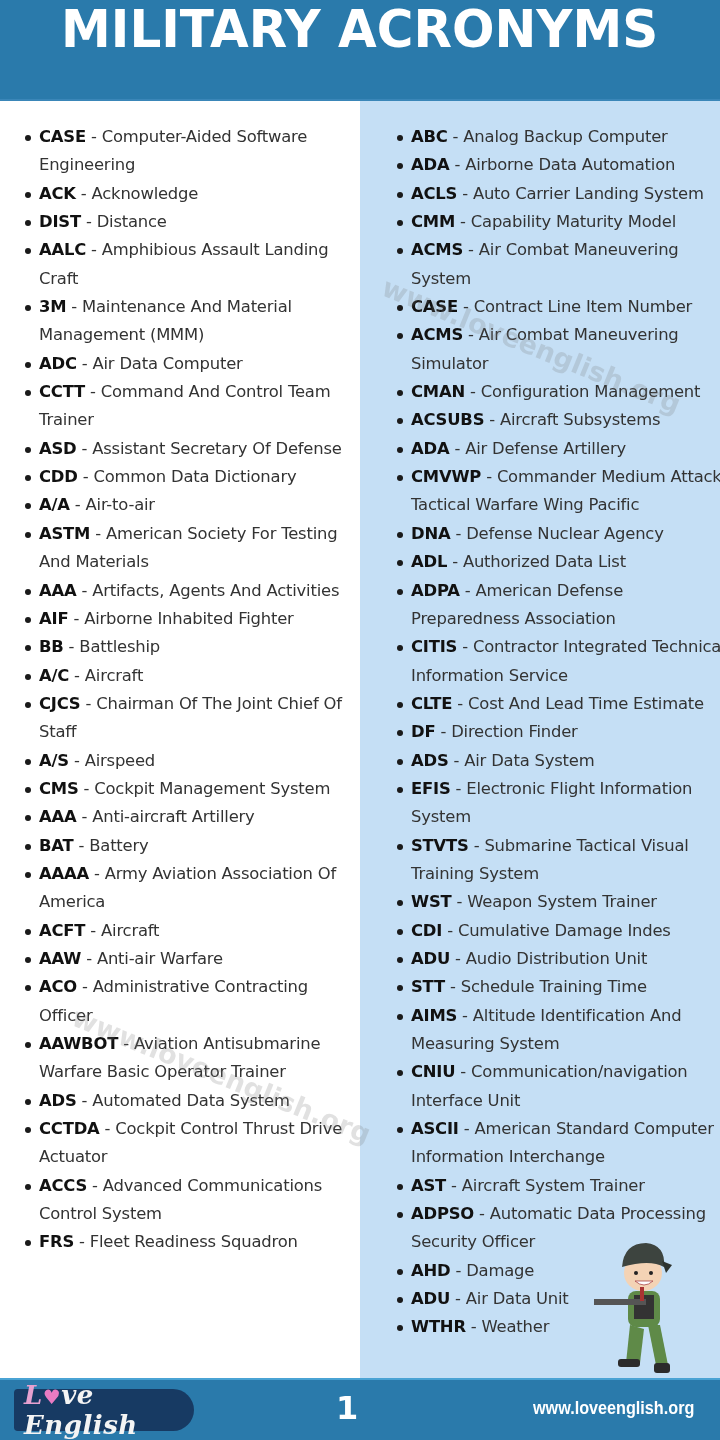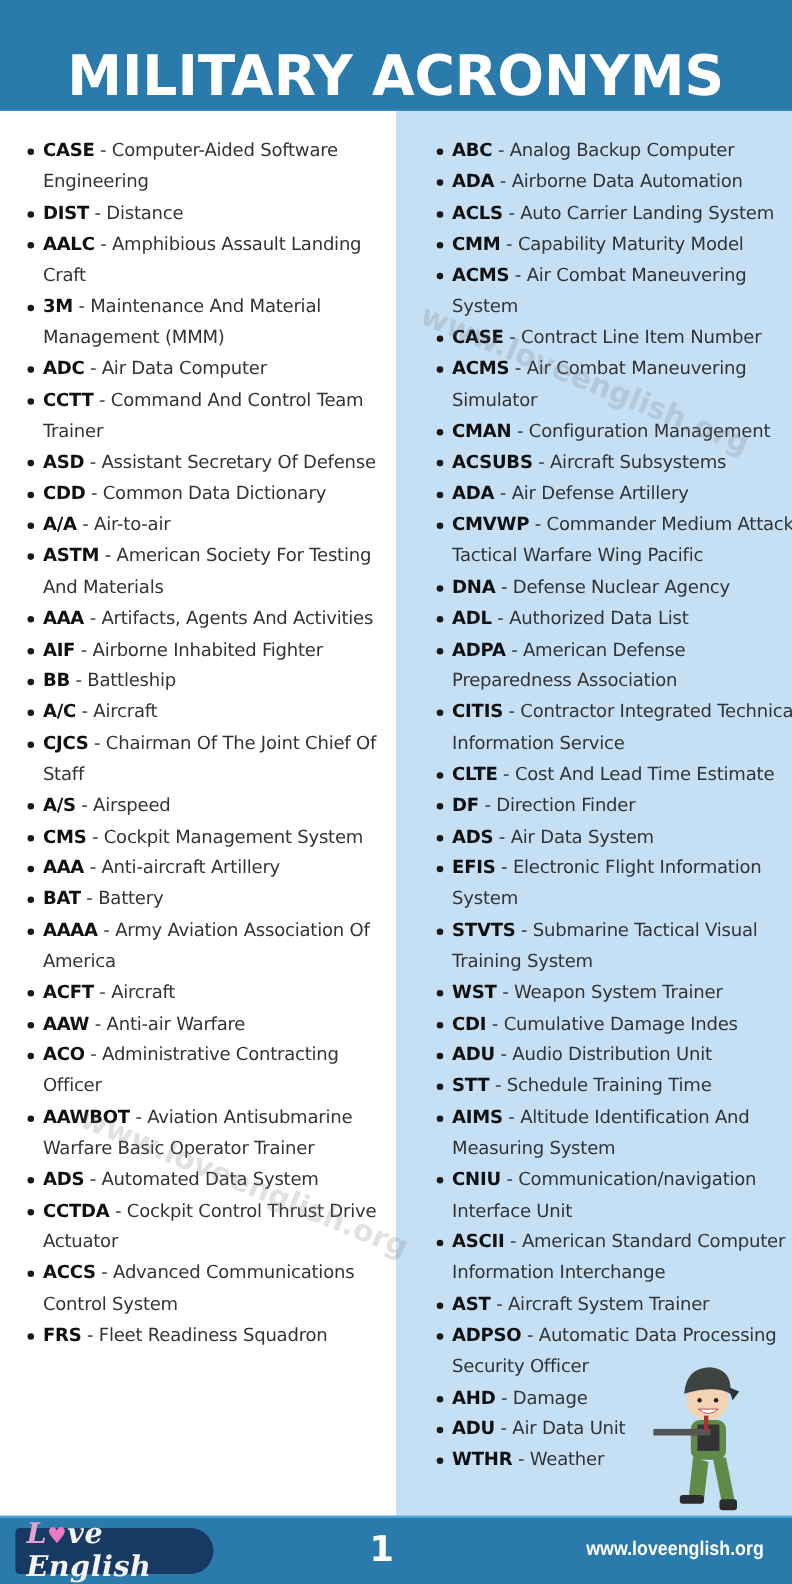--- a/index.html
+++ b/index.html
@@ -2,21 +2,21 @@
 <html><head>
   <meta charset="utf-8">
   <style>
     * { margin: 0; padding: 0; box-sizing: border-box; }
     html, body { width: 720px; height: 1440px; overflow: hidden; background: #ffffff; }
     body { position: relative; font-family: "Liberation Sans", "DejaVu Sans", sans-serif; }
 
     .header {
       position: absolute; left: 0; top: 0; width: 720px; height: 101px;
       background: #2a7aab;
-      display: flex; align-items: flex-end; justify-content: center;
+      display: flex; align-items: flex-start; justify-content: center;
       border-bottom: 2px solid #3a86b8;
     }
     .header h1 {
       color: #ffffff; font-family: "DejaVu Sans", sans-serif; font-weight: bold;
       font-size: 51px; letter-spacing: 0px; transform: scaleX(0.98);
     }
 
     .col-left {
       position: absolute; left: 0; top: 101px; width: 360px; height: 1277px;
       background: #ffffff;
@@ -80,20 +80,21 @@
 
 <div class="header">
   <h1>MILITARY ACRONYMS</h1>
 </div>
 
 <div class="col-left"></div>
 <div class="col-right"></div>
 
 <ul class="list left">
     <li><span class="abbr">CASE</span><span class="dash"> - </span><span>Computer-Aided Software Engineering</span></li>
+    <li><span class="abbr">ACK</span><span class="dash"> - </span><span>Acknowledge</span></li>
     <li><span class="abbr">DIST</span><span class="dash"> - </span><span>Distance</span></li>
     <li><span class="abbr">AALC</span><span class="dash"> - </span><span>Amphibious Assault Landing Craft</span></li>
     <li><span class="abbr">3M</span><span class="dash"> - </span><span>Maintenance And Material Management (MMM)</span></li>
     <li><span class="abbr">ADC</span><span class="dash"> - </span><span>Air Data Computer</span></li>
     <li><span class="abbr">CCTT</span><span class="dash"> - </span><span>Command And Control Team Trainer</span></li>
     <li><span class="abbr">ASD</span><span class="dash"> - </span><span>Assistant Secretary Of Defense</span></li>
     <li><span class="abbr">CDD</span><span class="dash"> - </span><span>Common Data Dictionary</span></li>
     <li><span class="abbr">A/A</span><span class="dash"> - </span><span>Air-to-air</span></li>
     <li><span class="abbr">ASTM</span><span class="dash"> - </span><span>American Society For Testing And Materials</span></li>
     <li><span class="abbr">AAA</span><span class="dash"> - </span><span>Artifacts, Agents And Activities</span></li>

